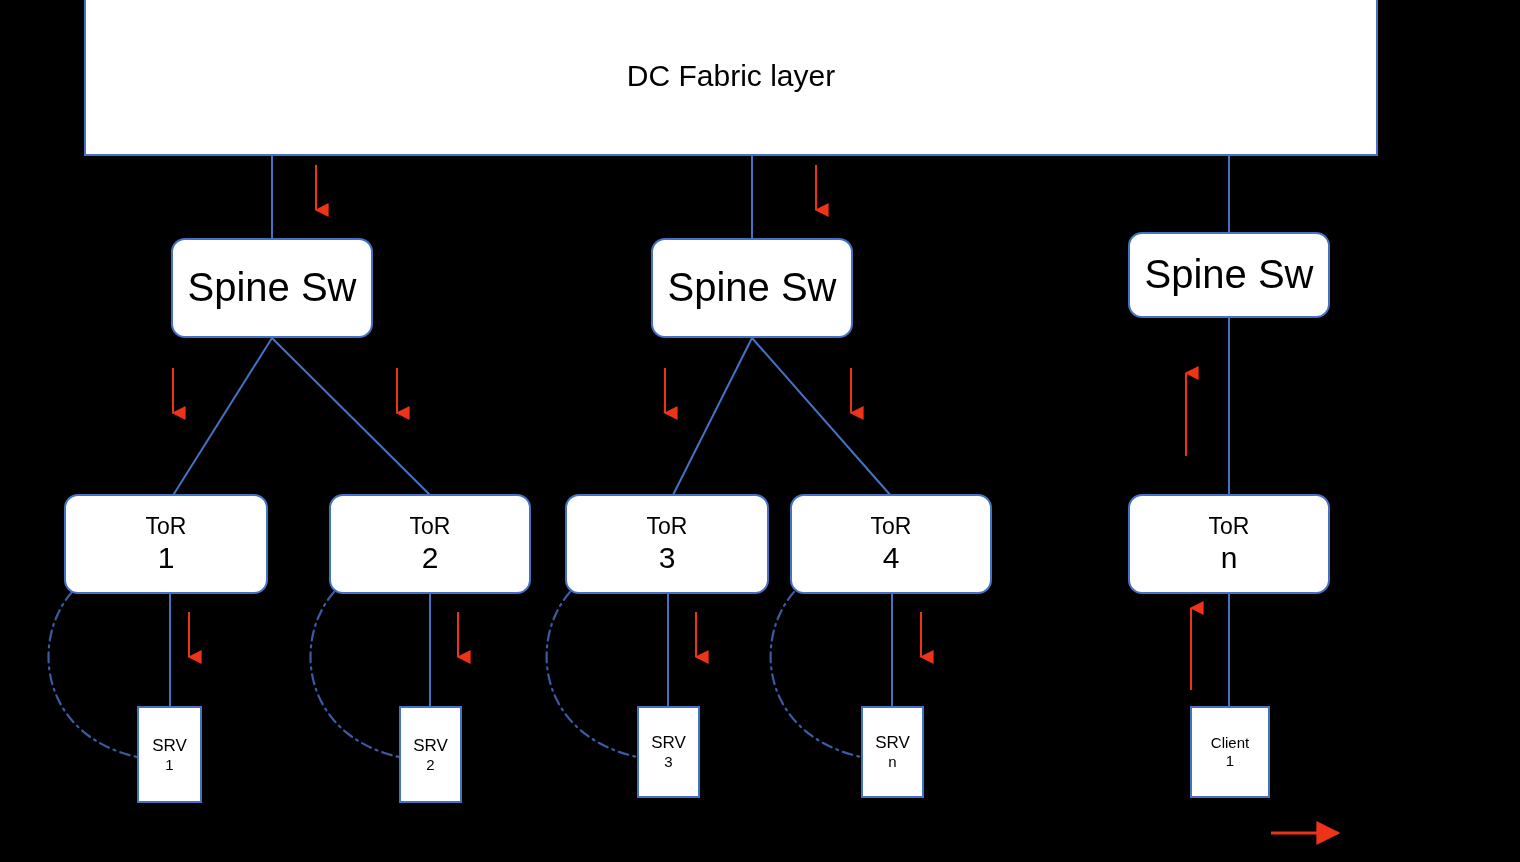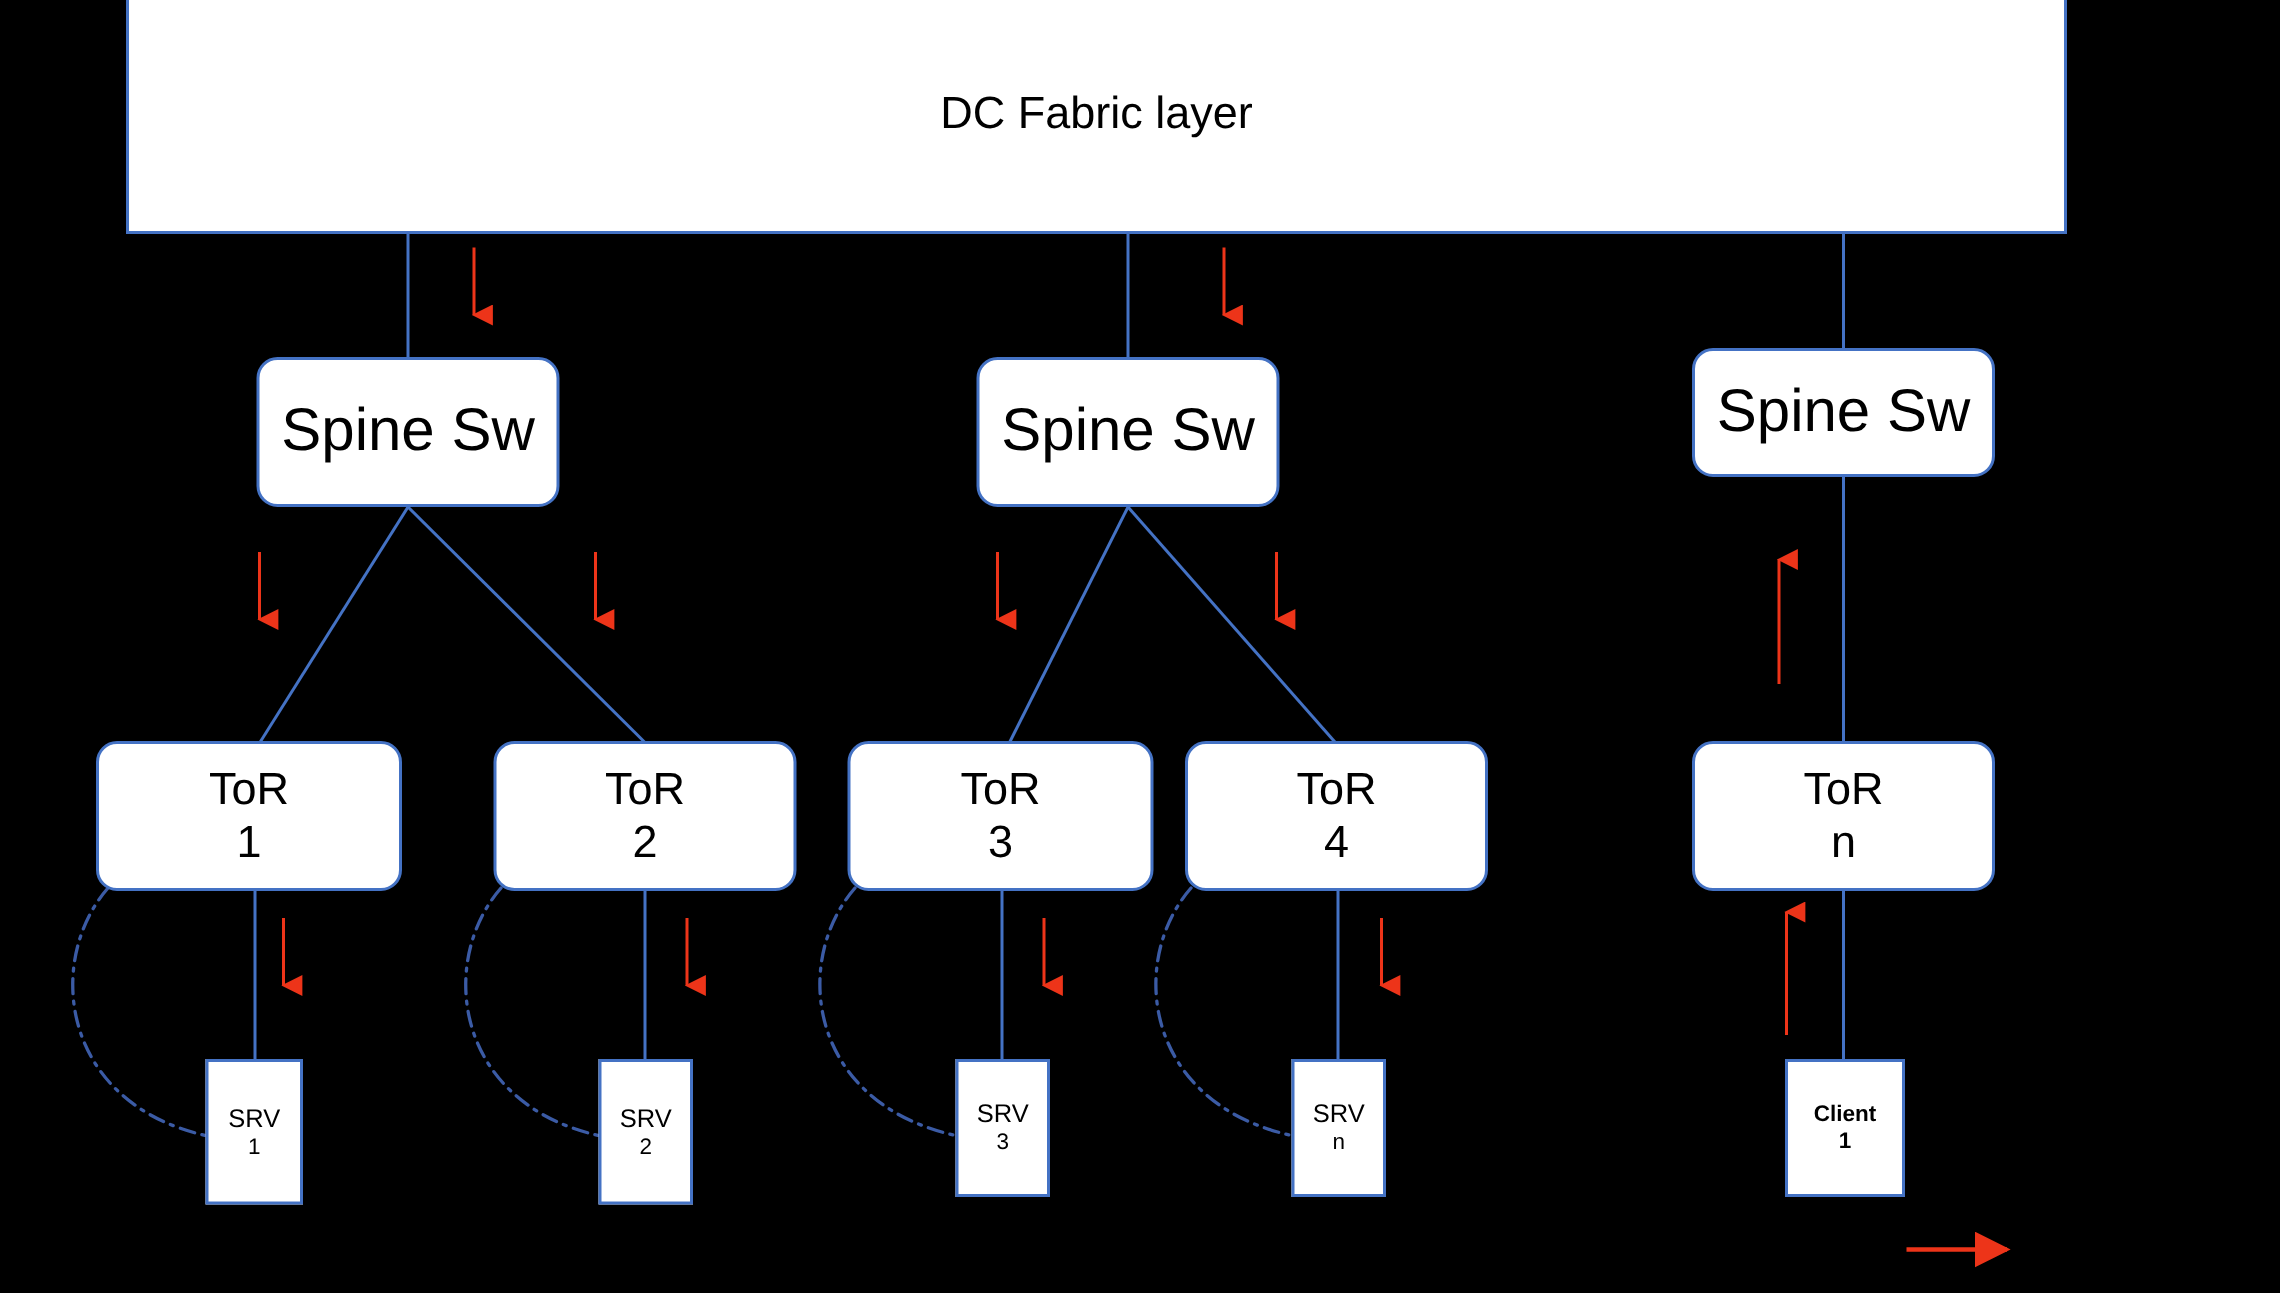--- a/index.html
+++ b/index.html
@@ -39,21 +39,21 @@
     text-align: center;
     line-height: 1.18;
   }
   .node.rounded { border-radius: 14px; }
   .node.fabric {
     border-radius: 0;
     justify-content: center;
   }
   .fabric-label { font-size: 30px; }
   .spine-label { font-size: 40px; }
-  .tor-l1 { font-size: 30px; }
+  .tor-l1 { font-size: 23px; }
   .tor-l2 { font-size: 30px; }
   .srv-l1 { font-size: 17px; }
   .srv-l2 { font-size: 15px; }
   .client-l1 { font-size: 15px; }
   .client-l2 { font-size: 15px; }
 </style>
 </head>
 <body>
 
 <div id="canvas">
@@ -177,18 +177,18 @@
   <div class="node" style="left:637px; top:706px; width:63px; height:92px;">
     <span class="srv-l1">SRV</span>
     <span class="srv-l2">3</span>
   </div>
 
   <div class="node" style="left:861px; top:706px; width:63px; height:92px;">
     <span class="srv-l1">SRV</span>
     <span class="srv-l2">n</span>
   </div>
 
-  <div class="node" style="left:1190px; top:706px; width:80px; height:92px;font-weight:bold;">
+  <div class="node" style="left:1190px; top:706px; width:80px; height:92px;">
     <span class="client-l1">Client</span>
     <span class="client-l2">1</span>
   </div>
 
 </div>
 
 </body></html>

